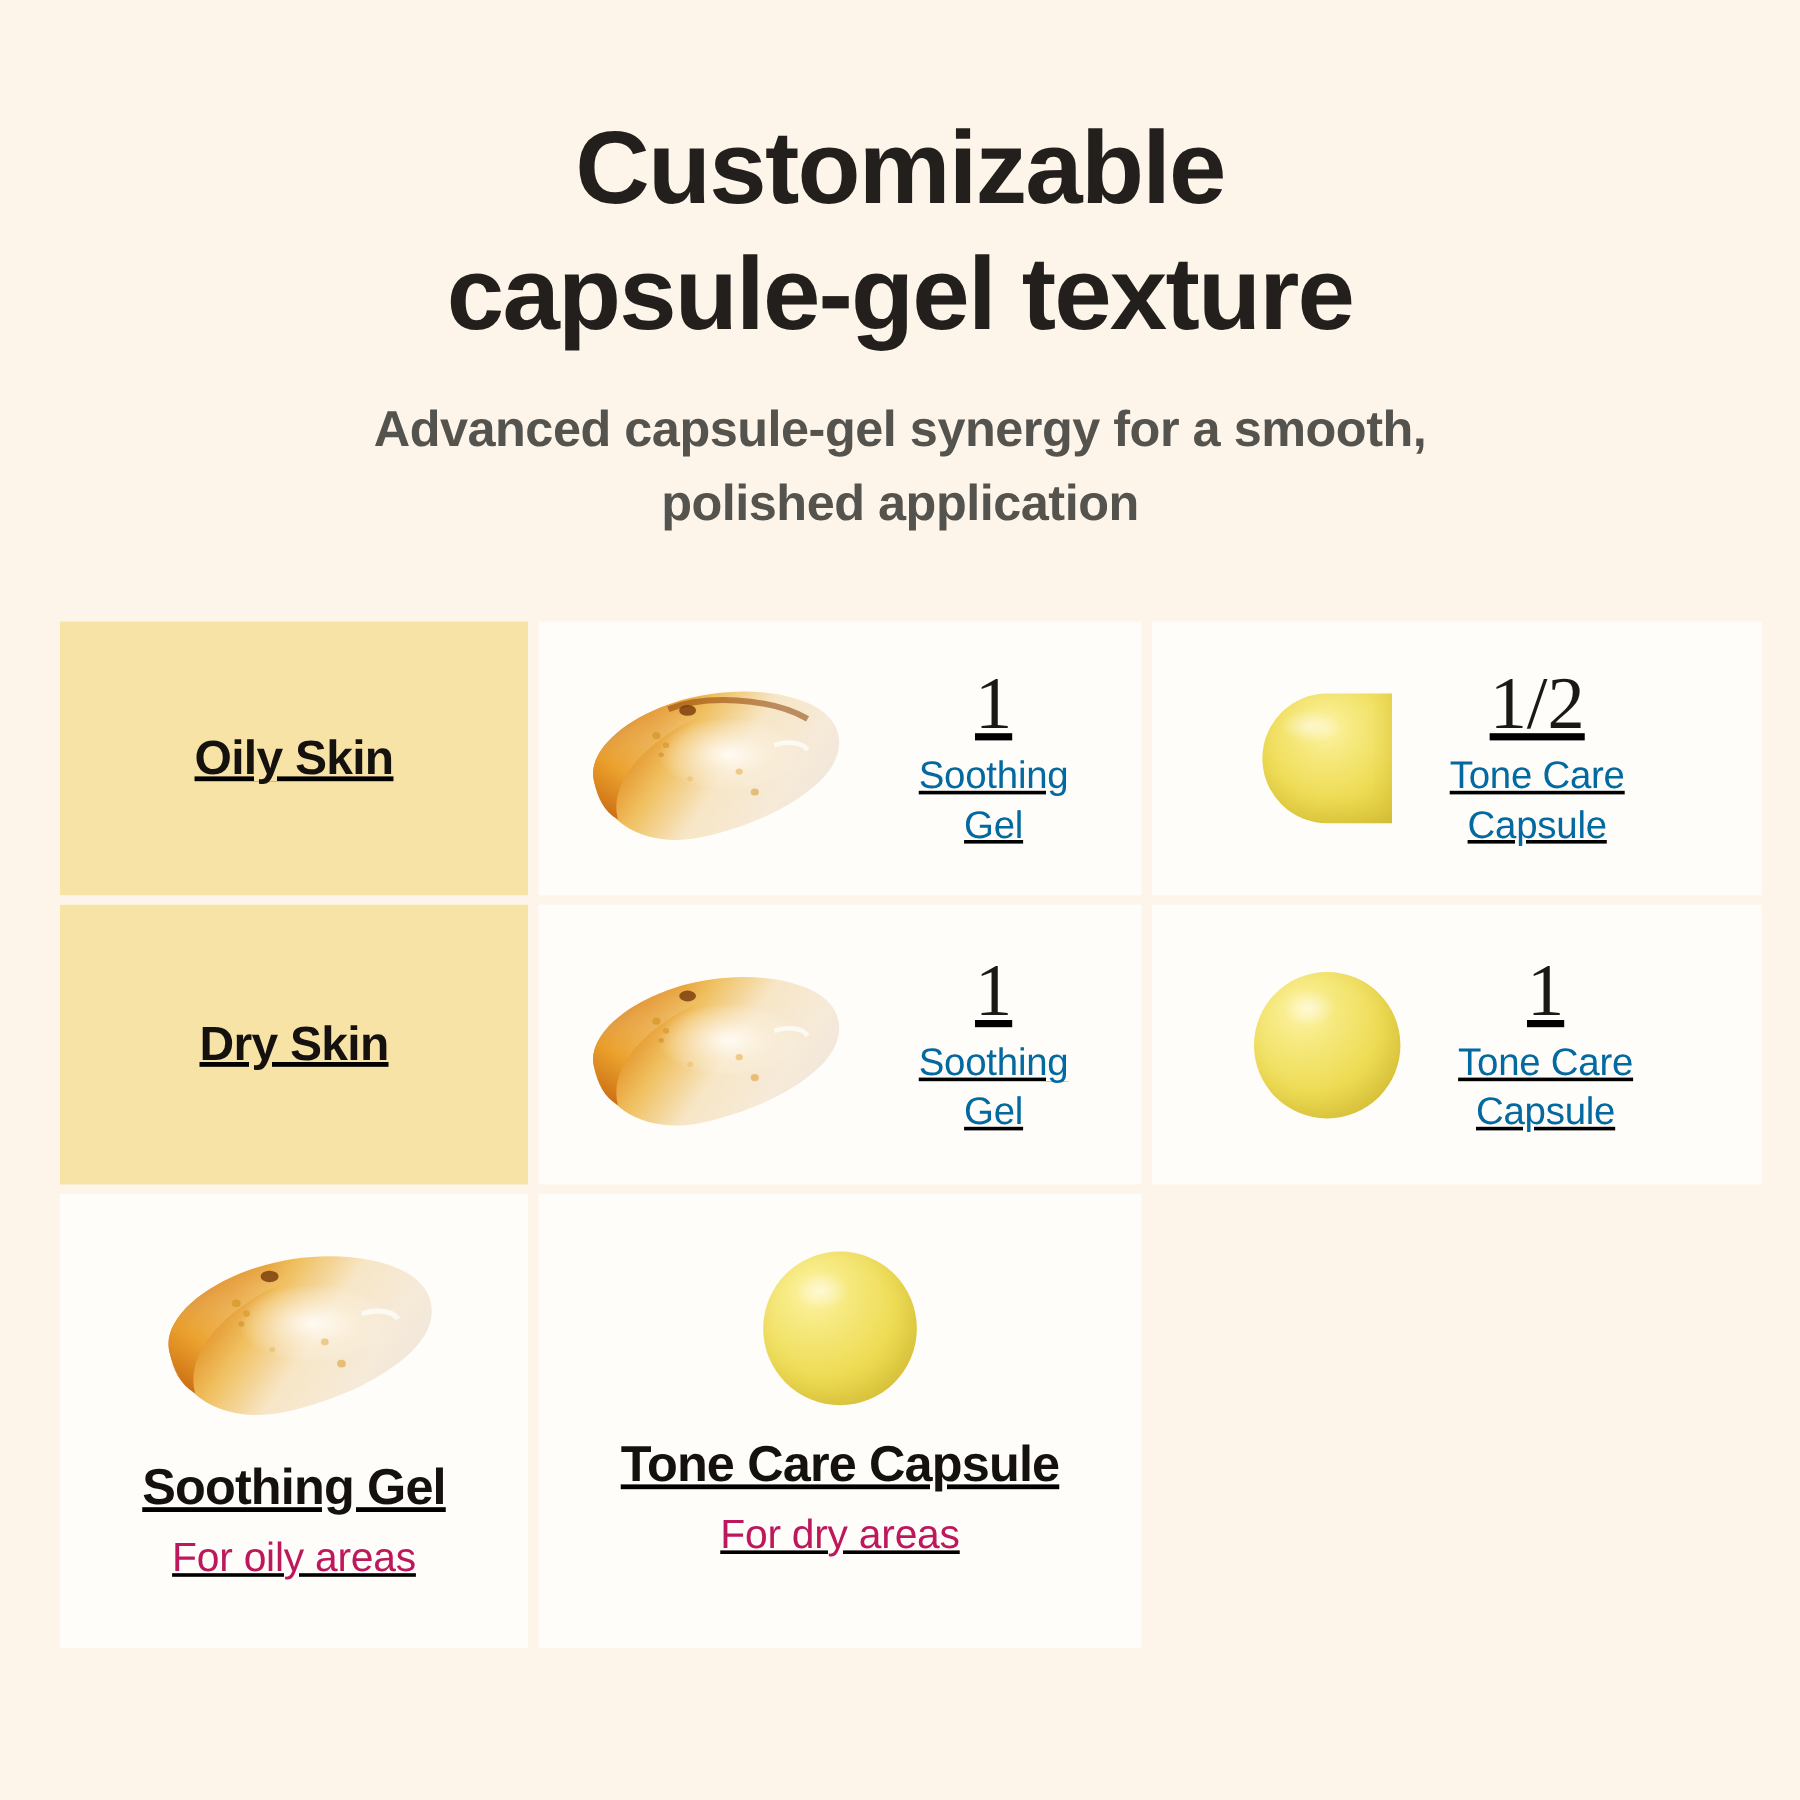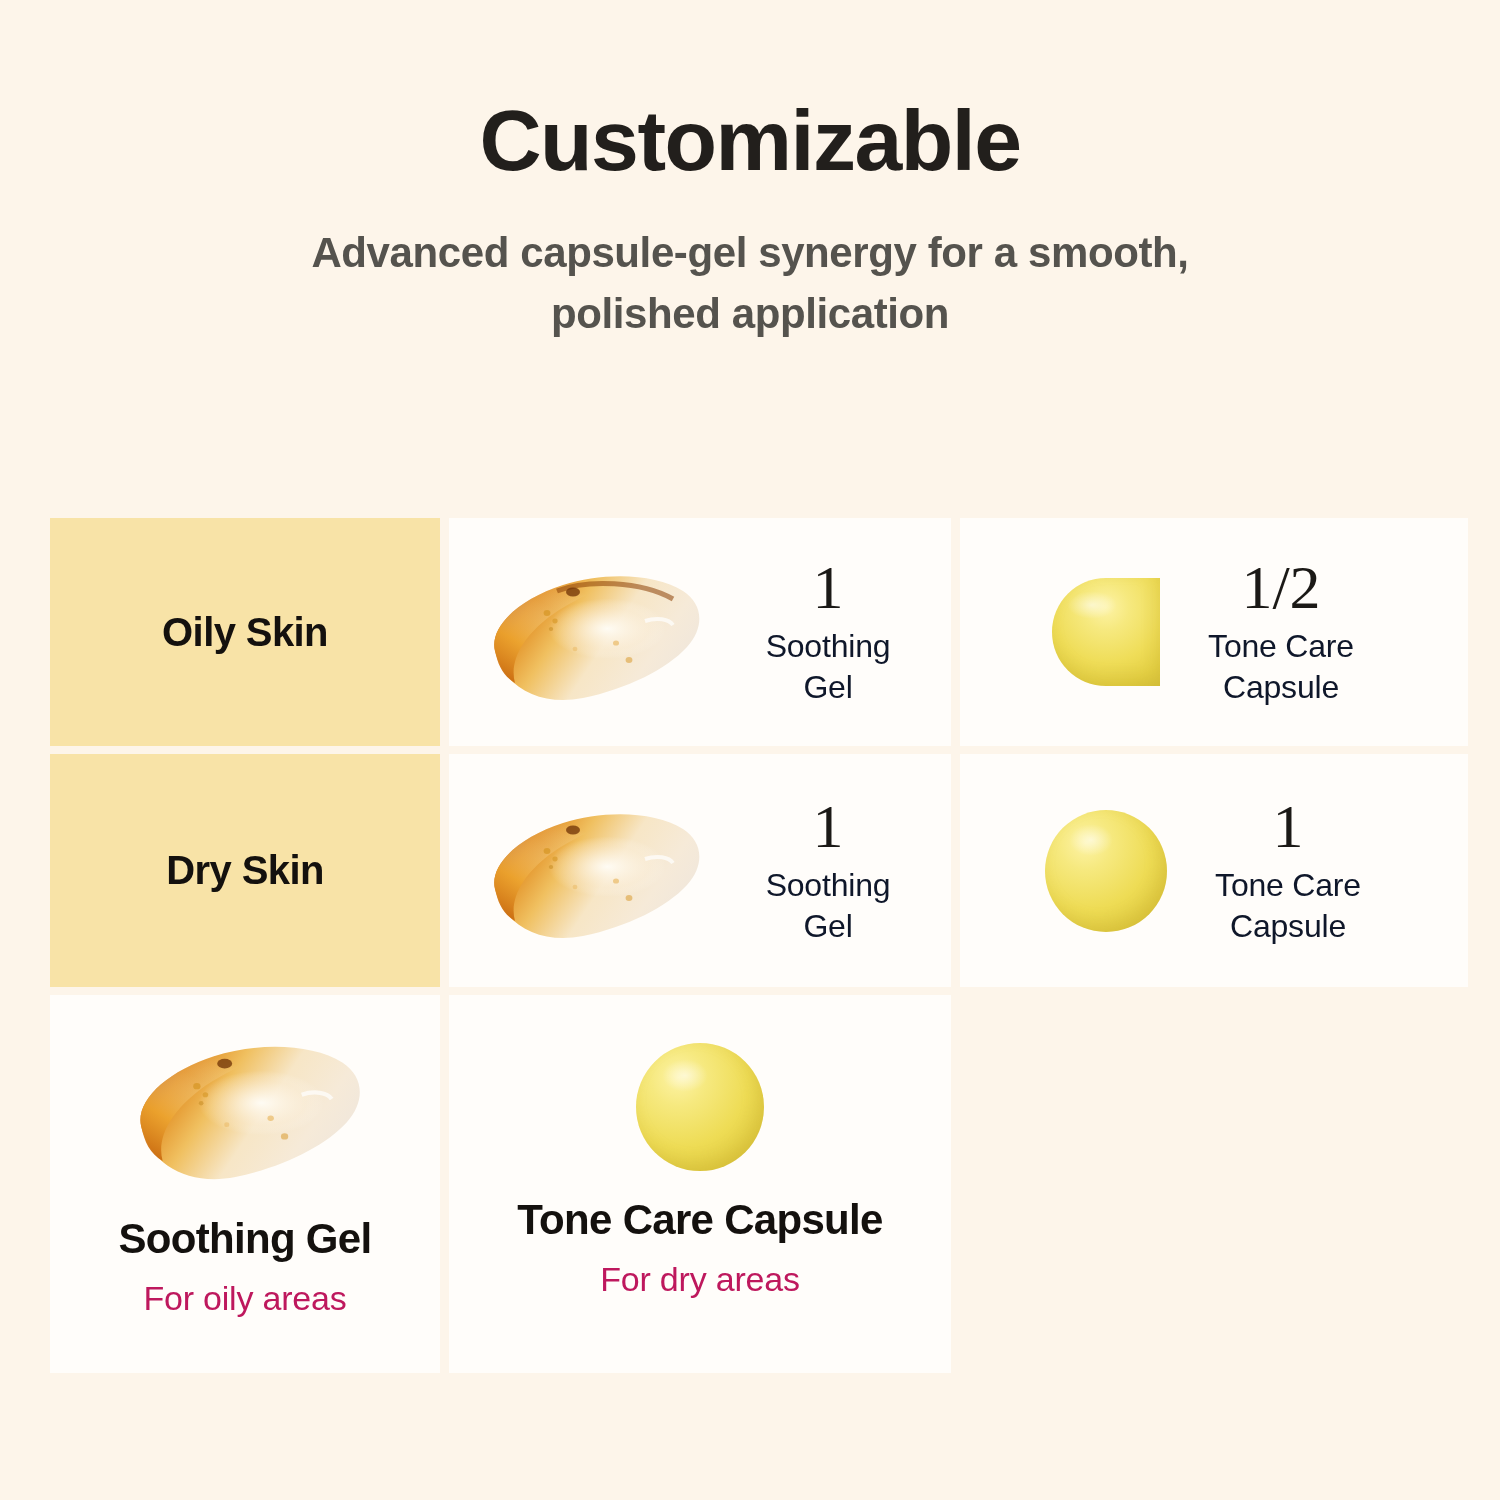--- a/index.html
+++ b/index.html
@@ -48,20 +48,21 @@
   .table {
     position: absolute;
     left: 50px;
     top: 518px;
     width: 1400px;
     height: 853px;
     display: grid;
     grid-template-columns: 390px 502px 508px;
     grid-template-rows: 228px 233px 378px;
     gap: 8px 9px;
+    text-decoration: underline;
   }
   .cell {
     position: relative;
     overflow: hidden;
   }
   .cell-label {
     background: #f8e3a7;
     display: flex;
     align-items: center;
     justify-content: center;
@@ -108,21 +109,21 @@
     font-size: 62px;
     line-height: 1.0;
     color: #1b1916;
     font-weight: 400;
     letter-spacing: 0px;
   }
   .qty-label {
     margin-top: 8px;
     font-size: 32px;
     line-height: 1.28;
-    color: #0f172a;
+    color: #0369a1;
     font-weight: 400;
     letter-spacing: -0.2px;
   }
 
   
   .stack-item {
     display: flex;
     flex-direction: column;
     align-items: center;
     justify-content: center;
@@ -188,20 +189,21 @@
     left: 14%;
     width: 46%;
   }
 </style>
 </head>
 <body>
 
 <div class="header">
   <h1 class="title">
     <span>Customizable</span><br>
+    <span>capsule-gel texture</span>
   </h1>
   <p class="subtitle">Advanced capsule-gel synergy for a smooth, polished application</p>
 </div>
 
 <div class="table">
 
   <div class="cell cell-label">
     <div class="label-text">Oily Skin</div>
   </div>
 

